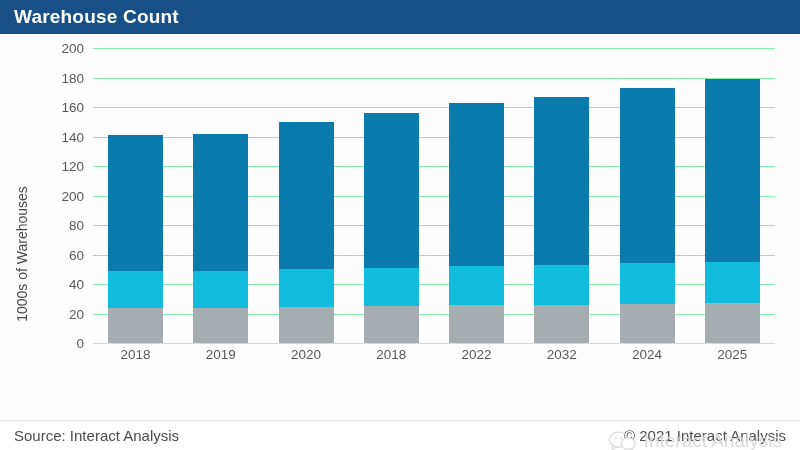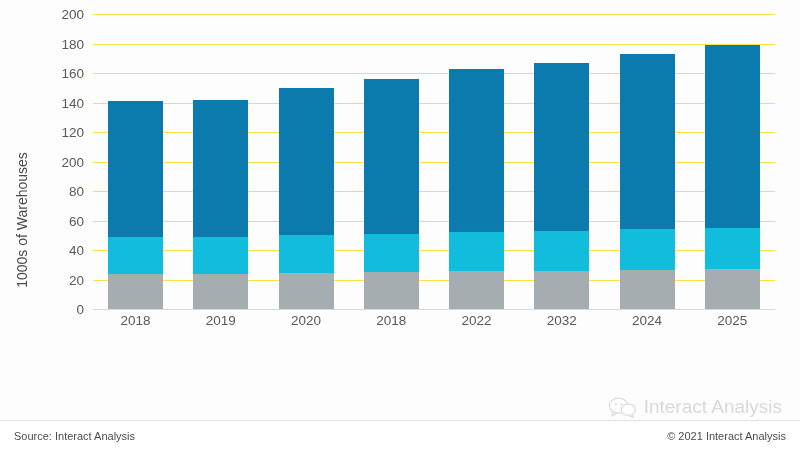--- a/index.html
+++ b/index.html
@@ -63,21 +63,21 @@
     position: absolute;
     left: 93px;
     top: 14px;
     width: 682px;
     height: 295px;
   }
   .gridline {
     position: absolute;
     left: 0; right: 0;
     height: 1px;
-    background: #fde047;
+    background: #86efac;
   }
   .gridline.axis-zero { background: #d8d8d8; }
 
   .ytick {
     position: absolute;
     right: 100%;
     transform: translateY(-50%);
     padding-right: 9px;
     color: #595959;
     font-size: 13.5px;
@@ -163,28 +163,31 @@
     flex: 0 0 30px;
     border-top: 1px solid #e2e2e2;
     display: flex;
     align-items: center;
     justify-content: space-between;
     padding: 0 14px;
     background: #ffffff;
   }
   .footer-text {
     color: #4d4d4d;
-    font-size: 11px;
+    font-size: 15px;
   }
 </style>
 </head>
 <body>
 
 <div id="app">
 
+  <div class="header">
+    <div class="header-title">Warehouse Count</div>
+  </div>
 
   <div class="chart-area">
 
     <div class="ylabel">
       <span>1000s of Warehouses</span>
     </div>
 
     <div class="plot" id="plot">
       <div id="gridlines">
           <div class="gridline" style="top: 0px;">

